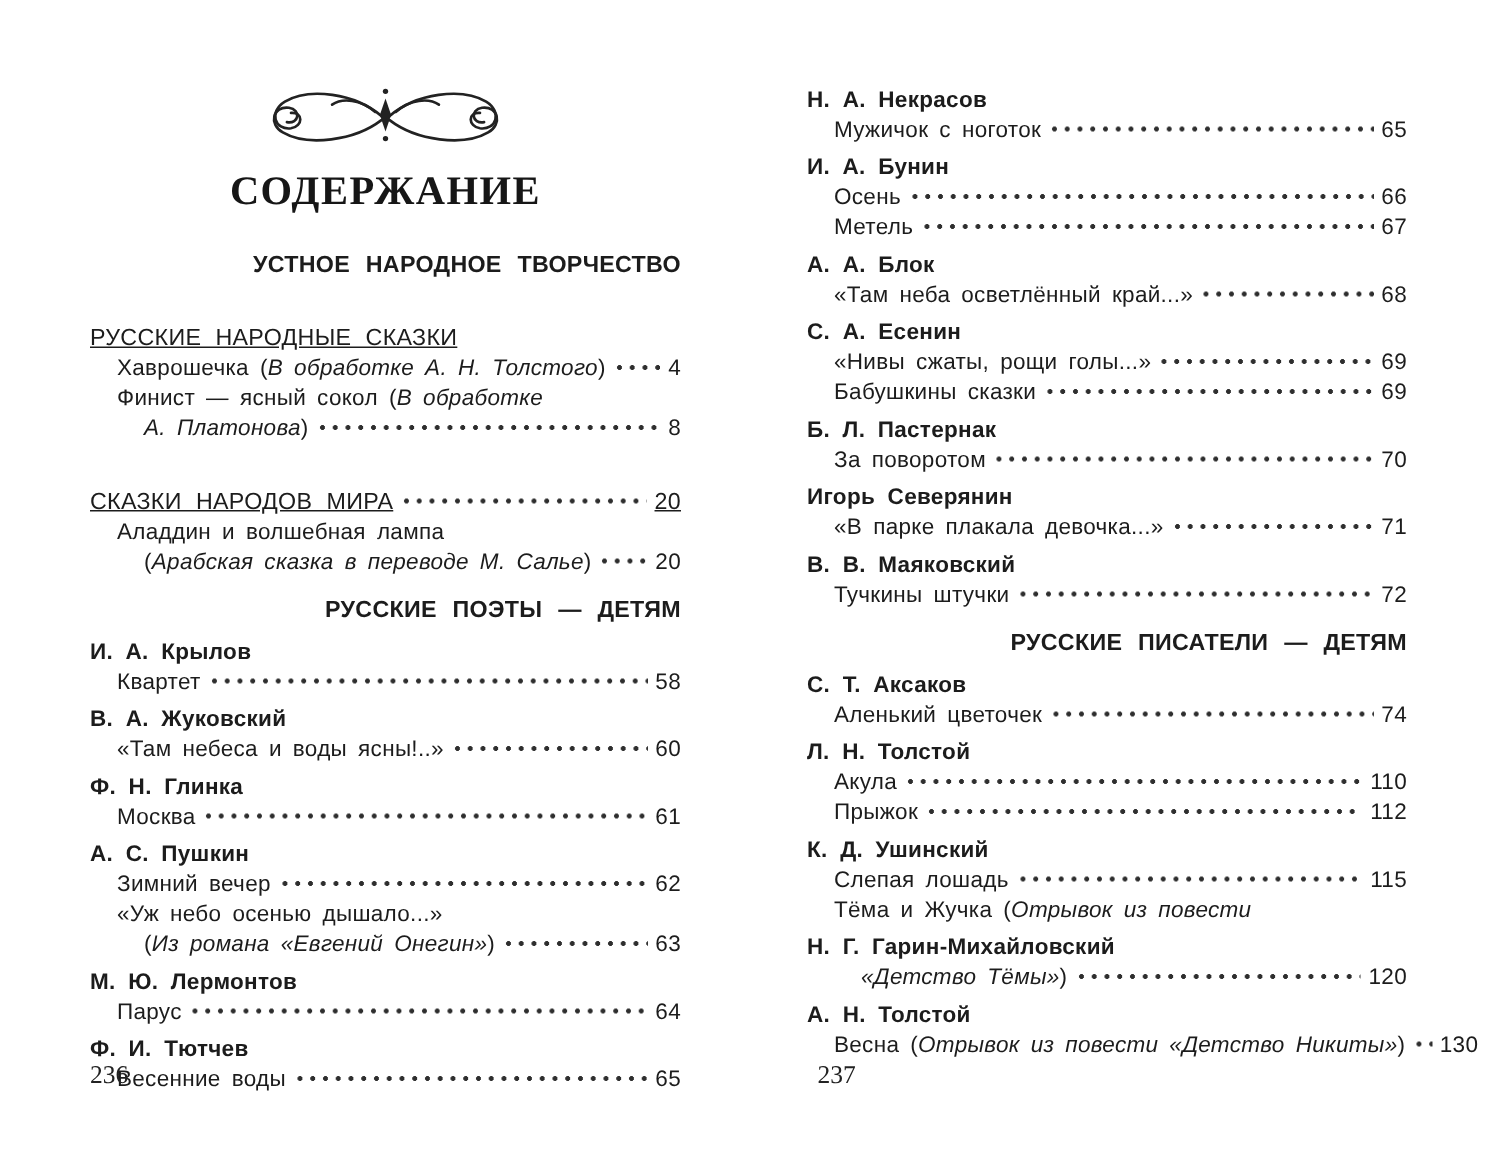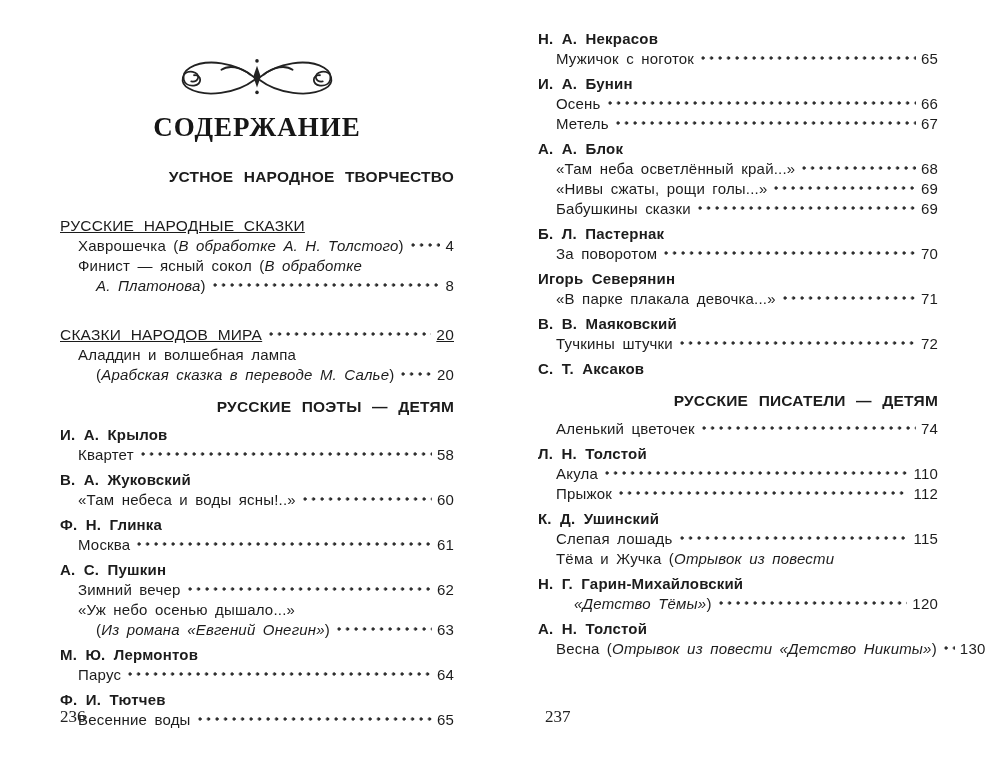--- a/index.html
+++ b/index.html
@@ -27,21 +27,21 @@
     margin: 10px 0 0;
     text-align: center;
     font-family: "Liberation Serif", serif;
     font-weight: bold;
     font-size: 27px;
     letter-spacing: 1px;
     color: #161616;
   }
 
   .lines { width: 100%; }
-  .page-right .lines { padding-top: 24px; }
+  .page-right .lines { padding-top: 52px; }
 
   .line { font-size: 15px; line-height: 20px; letter-spacing: 0.2px; }
 
   .heading {
     font-weight: bold;
     text-align: right;
     font-size: 15.5px;
     word-spacing: 6px;
     margin: 12px 0 8px;
   }
@@ -214,20 +214,21 @@
           <span class="txt"><span>Метель</span></span>
           <span class="leader"></span>
           <span class="pg">67</span>
         </div>
         <div class="line author">А. А. Блок</div>
         <div class="line entry ind1 flexrow">
           <span class="txt"><span>«Там неба осветлённый край...»</span></span>
           <span class="leader"></span>
           <span class="pg">68</span>
         </div>
+        <div class="line author">С. А. Есенин</div>
         <div class="line entry ind1 flexrow">
           <span class="txt"><span>«Нивы сжаты, рощи голы...»</span></span>
           <span class="leader"></span>
           <span class="pg">69</span>
         </div>
         <div class="line entry ind1 flexrow">
           <span class="txt"><span>Бабушкины сказки</span></span>
           <span class="leader"></span>
           <span class="pg">69</span>
         </div>
@@ -242,22 +243,22 @@
           <span class="txt"><span>«В парке плакала девочка...»</span></span>
           <span class="leader"></span>
           <span class="pg">71</span>
         </div>
         <div class="line author">В. В. Маяковский</div>
         <div class="line entry ind1 flexrow">
           <span class="txt"><span>Тучкины штучки</span></span>
           <span class="leader"></span>
           <span class="pg">72</span>
         </div>
+        <div class="line heading">РУССКИЕ ПИСАТЕЛИ — ДЕТЯМ</div>
         <div class="line author">С. Т. Аксаков</div>
-        <div class="line heading">РУССКИЕ ПИСАТЕЛИ — ДЕТЯМ</div>
         <div class="line entry ind1 flexrow">
           <span class="txt"><span>Аленький цветочек</span></span>
           <span class="leader"></span>
           <span class="pg">74</span>
         </div>
         <div class="line author">Л. Н. Толстой</div>
         <div class="line entry ind1 flexrow">
           <span class="txt"><span>Акула</span></span>
           <span class="leader"></span>
           <span class="pg">110</span>

